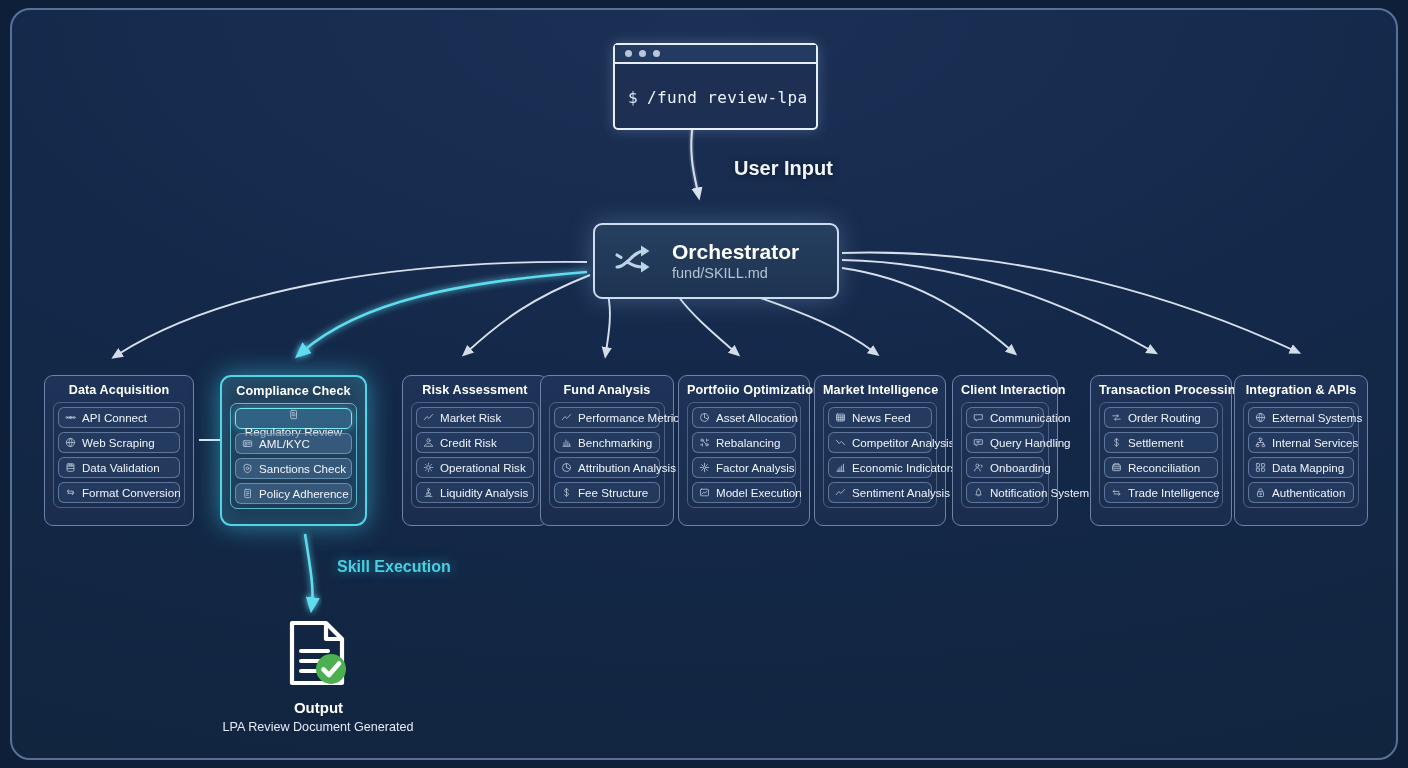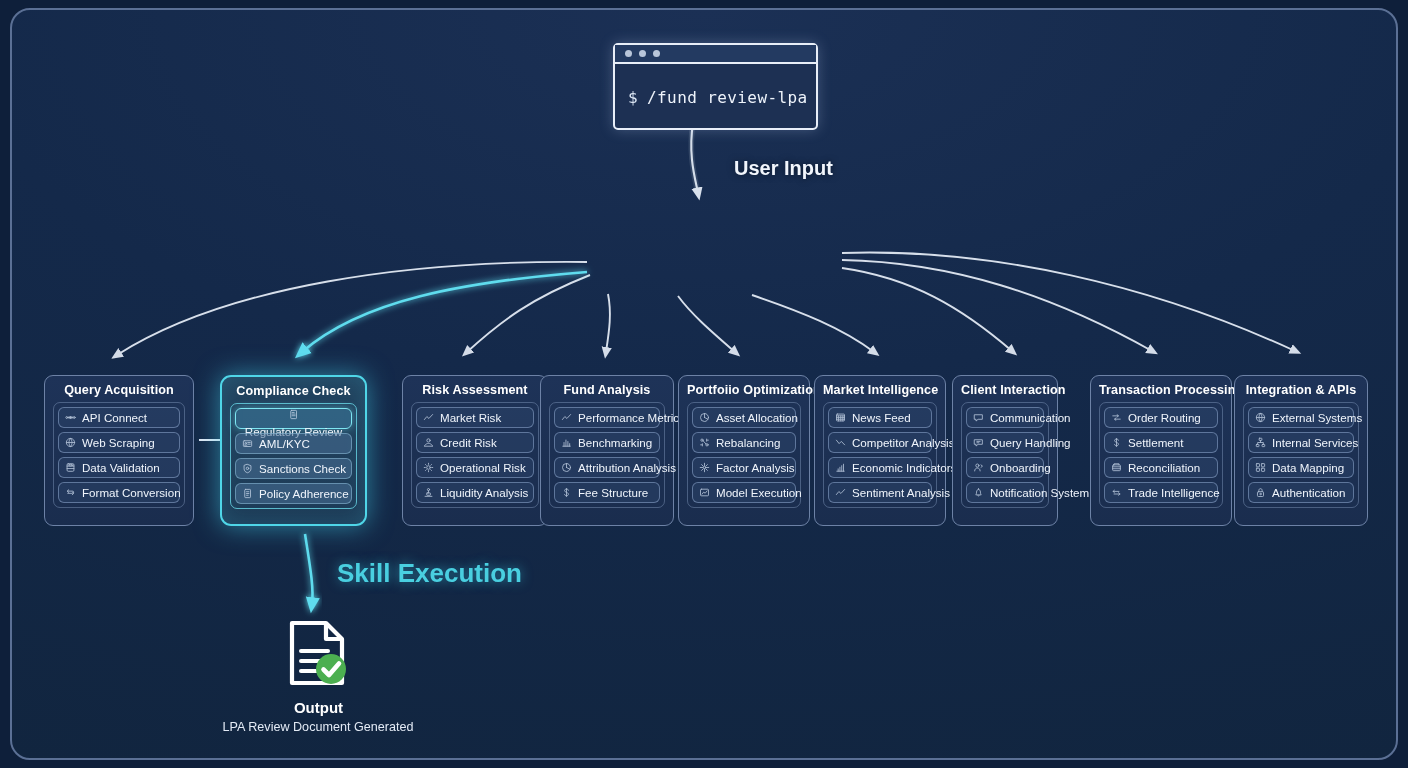--- a/index.html
+++ b/index.html
@@ -51,21 +51,21 @@
   .orch-txt .t2{ font-size:14.5px; color:#b3c2d6; margin-top:2px; }
 
   
   .lbl-user{
     position:absolute; left:722px; top:147px;
     font-size:20px; font-weight:bold; color:#f2f6fc;
     text-shadow:0 0 7px rgba(0,0,0,.5);
   }
   .lbl-skill{
     position:absolute; left:325px; top:548px;
-    font-size:26px; font-weight:bold; color:#49cfe0;
+    font-size:16px; font-weight:bold; color:#49cfe0;
     text-shadow:0 0 12px rgba(60,200,225,.6);
   }
 
   
   .col{
     position:absolute; top:365px; height:151px;
     border:1.4px solid #6d82a6; border-radius:9px;
     background:linear-gradient(180deg,#1e3358 0%,#1a2d4e 100%);
     padding:0 8px;
   }
@@ -164,24 +164,41 @@
         <span class="dot"></span>
       </div>
       <div class="term-body">
         <span class="pr">$</span>
         <span>/fund review-lpa</span>
       </div>
     </div>
 
     <div class="lbl-user">User Input</div>
 
+    <div class="orch">
+      <span>
+        <svg width="42" height="32" viewBox="0 0 42 32">
+          <g stroke="#bcd3ea" stroke-width="3.1" fill="none" stroke-linecap="round">
+            <path d="M4,24 C14,24 20,8 31,8"></path>
+            <path d="M4,12 L8,14.5"></path>
+            <path d="M14,19 C21,23 24,24 31,24"></path>
+          </g>
+          <path d="M28,2.5 L36.5,8 L28,13.5 Z" fill="#bcd3ea"></path>
+          <path d="M28,18.5 L36.5,24 L28,29.5 Z" fill="#bcd3ea"></path>
+        </svg>
+      </span>
+      <div class="orch-txt">
+        <div class="t1">Orchestrator</div>
+        <div class="t2">fund/SKILL.md</div>
+      </div>
+    </div>
 
     <div id="cols">
         <div class="col" style="left: 32px; width: 150px;">
-          <div class="col-title">Query Acquisition</div>
+          <div class="col-title">Data Acquisition</div>
           <div class="chips">
             <div class="chip">
               <svg class="ic" viewBox="0 0 16 16">
                 <circle cx="2.6" cy="8" r="1.4" stroke="#cddbee" stroke-width="1.25" fill="none" stroke-linejoin="round" stroke-linecap="round"></circle>
                 <circle cx="13.4" cy="8" r="1.4" stroke="#cddbee" stroke-width="1.25" fill="none" stroke-linejoin="round" stroke-linecap="round"></circle>
                 <path d="M4.4,8 H11.6" stroke="#cddbee" stroke-width="1.25" fill="none" stroke-linejoin="round" stroke-linecap="round"></path>
                 <path d="M6,6.4 V9.6 M8,6.4 V9.6 M10,6.4 V9.6" stroke="#cddbee" stroke-width="1.25" fill="none" stroke-linejoin="round" stroke-linecap="round"></path>
               </svg>
               <span class="tx">API Connect</span>
             </div>

